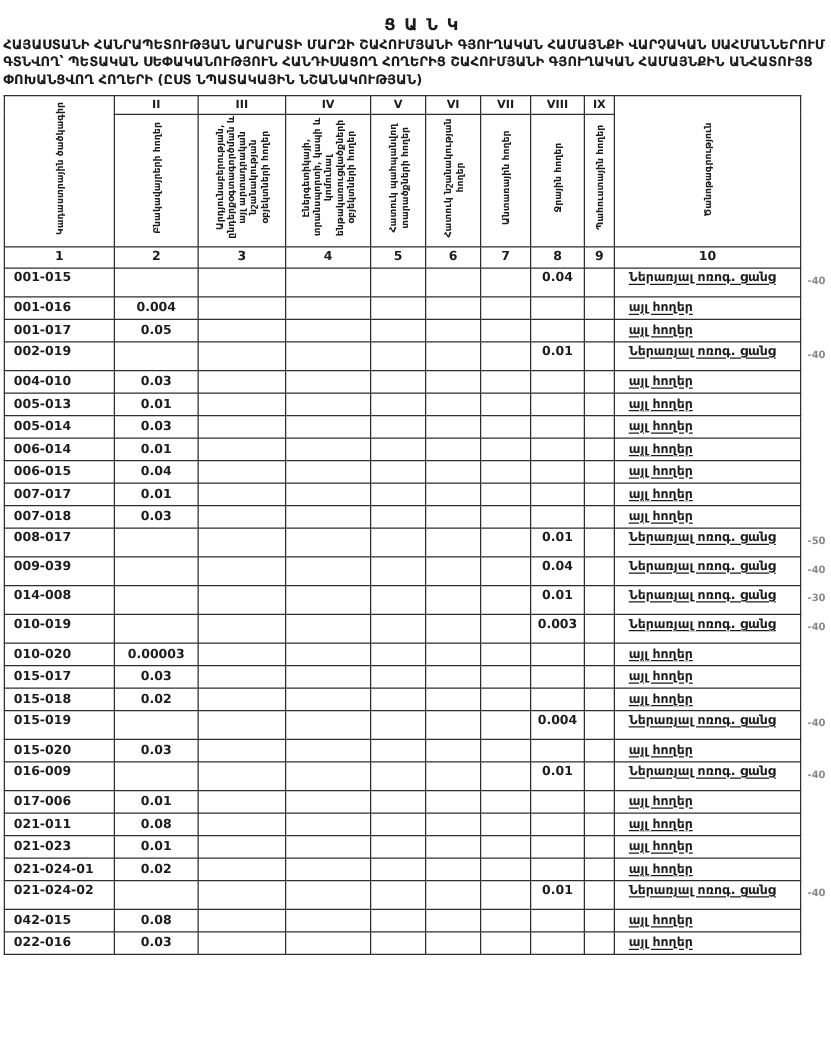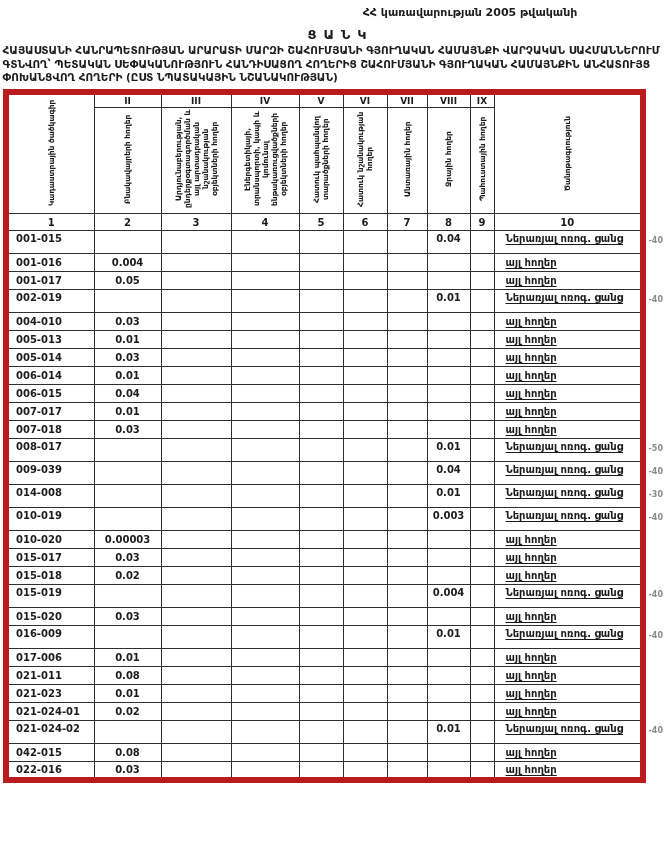--- a/index.html
+++ b/index.html
@@ -49,21 +49,21 @@
     table-layout: fixed;
     width: 637px;
     font-weight: bold;
   }
   td, th {
     border: 1px solid #2f2f2f;
     padding: 0;
     font-weight: bold;
     overflow: visible;
   }
-  table { border: 6px solid #b91c1c; padding-left: 26px; }
+  table { border: 1px solid #b91c1c; padding-left: 26px; }
 
   .numeral-row td { height: 15px; text-align: center; font-size: 9px; }
   .vheader-row td { height: 106px; vertical-align: middle; text-align: center; }
   .index-row td { height: 17px; text-align: center; font-size: 10px; }
 
   .vtext {
     display: inline-block;
     writing-mode: vertical-rl;
     transform: rotate(180deg);
     font-size: 7.5px;
@@ -91,21 +91,20 @@
     font-weight: bold;
     white-space: nowrap;
   }
 </style>
 </head>
 <body>
 
 <div class="page">
 
   <div class="appendix-block">
-    <div>ՀՀ կառավարության 2005 թվականի</div>
   </div>
 
   <div class="list-title">ՑԱՆԿ</div>
   <div class="doc-title">ՀԱՅԱՍՏԱՆԻ ՀԱՆՐԱՊԵՏՈՒԹՅԱՆ ԱՐԱՐԱՏԻ ՄԱՐԶԻ ՇԱՀՈՒՄՅԱՆԻ ԳՅՈՒՂԱԿԱՆ ՀԱՄԱՅՆՔԻ ՎԱՐՉԱԿԱՆ ՍԱՀՄԱՆՆԵՐՈՒՄ ԳՏՆՎՈՂ՝ ՊԵՏԱԿԱՆ ՍԵՓԱԿԱՆՈՒԹՅՈՒՆ ՀԱՆԴԻՍԱՑՈՂ ՀՈՂԵՐԻՑ ՇԱՀՈՒՄՅԱՆԻ ԳՅՈՒՂԱԿԱՆ ՀԱՄԱՅՆՔԻՆ ԱՆՀԱՏՈՒՅՑ ՓՈԽԱՆՑՎՈՂ ՀՈՂԵՐԻ (ԸՍՏ ՆՊԱՏԱԿԱՅԻՆ ՆՇԱՆԱԿՈՒԹՅԱՆ)</div>
 
   <div class="table-wrap">
     <table>
       <colgroup>
         <col style="width:88px">
           <col style="width:67px">

